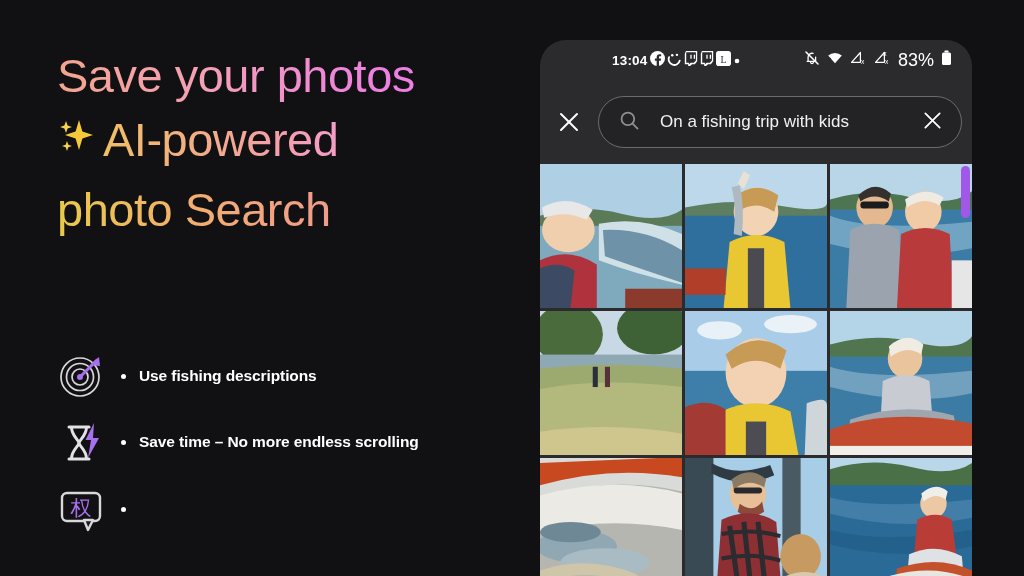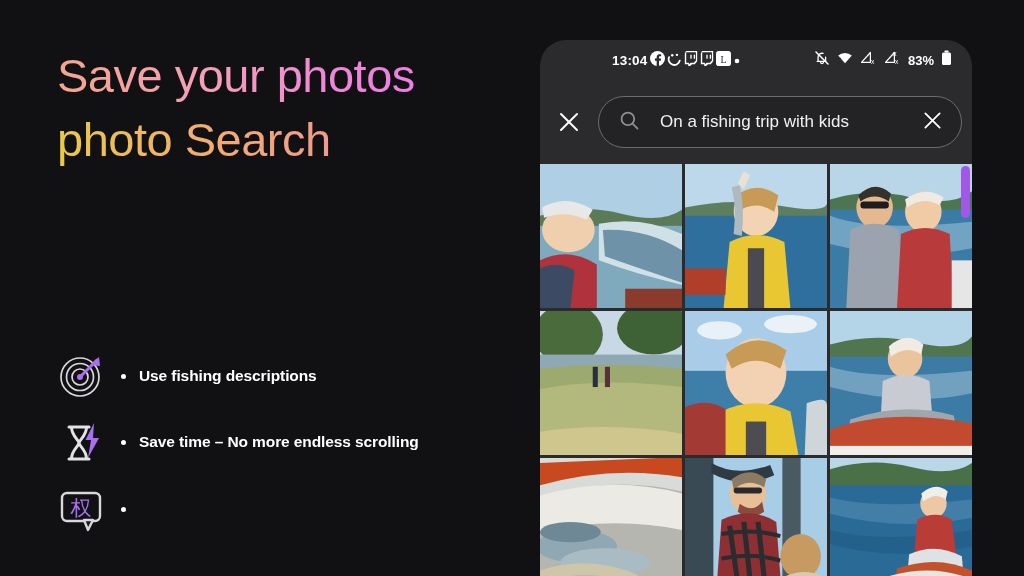--- a/index.html
+++ b/index.html
@@ -21,21 +21,21 @@
   }
   .hl-line { display: block; height: 64px; }
   .grad {
     background-clip: text; -webkit-background-clip: text;
     color: transparent; -webkit-text-fill-color: transparent;
     display: inline-block;
   }
   #hl1 .grad { background-image: linear-gradient(90deg,#f4a58f 0%,#f4a0b6 42%,#ef86d8 78%,#ec7fe4 100%); }
   #hl2 .grad { background-image: linear-gradient(90deg,#f0b170 0%,#f3a99a 45%,#f5a3ab 100%); }
   #hl3 .grad { background-image: linear-gradient(90deg,#efc063 0%,#f3ad86 40%,#f4a0a8 72%,#f39ec6 100%); }
-  #hl4 .grad { background-image: linear-gradient(90deg,#e9c94b 0%,#efb95f 30%,#f3a978 62%,#f09b8c 100%); }
+  #hl4 .grad { background-image: linear-gradient(90deg,#e9c94b 0%,#efb95f 30%,#f3a978 62%,#f09b8c 100%); margin-top: 6px; }
   .sparkle { display:inline-block; vertical-align: -2px; margin-right: 2px; }
 
   
   .feature { position: absolute; left: 57px; display: flex; align-items: center; }
   #feat0 { top: 352px; }
   #feat1 { top: 418px; }
   #feat2 { top: 485px; }
   .feat-icon { width: 54px; height: 48px; flex: 0 0 54px; position: relative; }
   .feat-dot {
     width: 5px; height: 5px; border-radius: 50%; background: #ffffff;
@@ -54,21 +54,21 @@
     overflow: hidden;
   }
   
   #statusbar {
     position: absolute; left: 0; top: 0; width: 432px; height: 40px;
     display: flex; align-items: center; color: #ffffff;
   }
   #sb-left { display: flex; align-items: center; gap: 2px; margin-left: 72px; }
   #sb-time { font-size: 13.5px; font-weight: bold; letter-spacing: 0.2px; }
   #sb-right { display: flex; align-items: center; gap: 7px; margin-left: auto; margin-right: 20px; }
-  #sb-battery-text { font-size: 13px; font-weight: bold; }
+  #sb-battery-text { font-size: 18px; font-weight: normal; }
   .sb-ic { display: block; }
 
   
   #searchrow {
     position: absolute; left: 0; top: 40px; width: 432px; height: 84px;
     display: flex; align-items: center;
   }
   #close-left { width: 58px; display: flex; align-items: center; justify-content: center; }
   #searchbar {
     width: 364px; height: 52px; border: 1px solid #6c6c70; border-radius: 26px;
@@ -95,20 +95,29 @@
 </head>
 <body>
 
 <div id="stage">
 
   <div id="left">
 
     <div id="headline">
       <span class="hl-line" id="hl1">
         <span class="grad">Save your photos</span>
+      </span>
+      <span class="hl-line" id="hl3">
+        <span class="sparkle">
+          <svg width="44" height="44" viewBox="0 0 44 44">
+            <path d="M22 6 L25.4 17.6 L36 21 L25.4 24.4 L22 36 L18.6 24.4 L8 21 L18.6 17.6 Z" fill="#f5c93a"></path>
+            <path d="M9 7 L10.6 11.4 L15 13 L10.6 14.6 L9 19 L7.4 14.6 L3 13 L7.4 11.4 Z" fill="#f7d34e"></path>
+            <path d="M10 27 L11.3 30.7 L15 32 L11.3 33.3 L10 37 L8.7 33.3 L5 32 L8.7 30.7 Z" fill="#f7d34e"></path>
+          </svg>
+        </span><span class="grad">AI-powered</span>
       </span>
       <span class="hl-line" id="hl4">
         <span class="grad">photo Search</span>
       </span>
     </div>
 
     <div class="feature" id="feat0">
       <span class="feat-icon">
         <svg width="50" height="48" viewBox="0 0 50 48">
           <circle cx="23" cy="25" r="19" fill="none" stroke="#d8d8dc" stroke-width="1.7"></circle>

